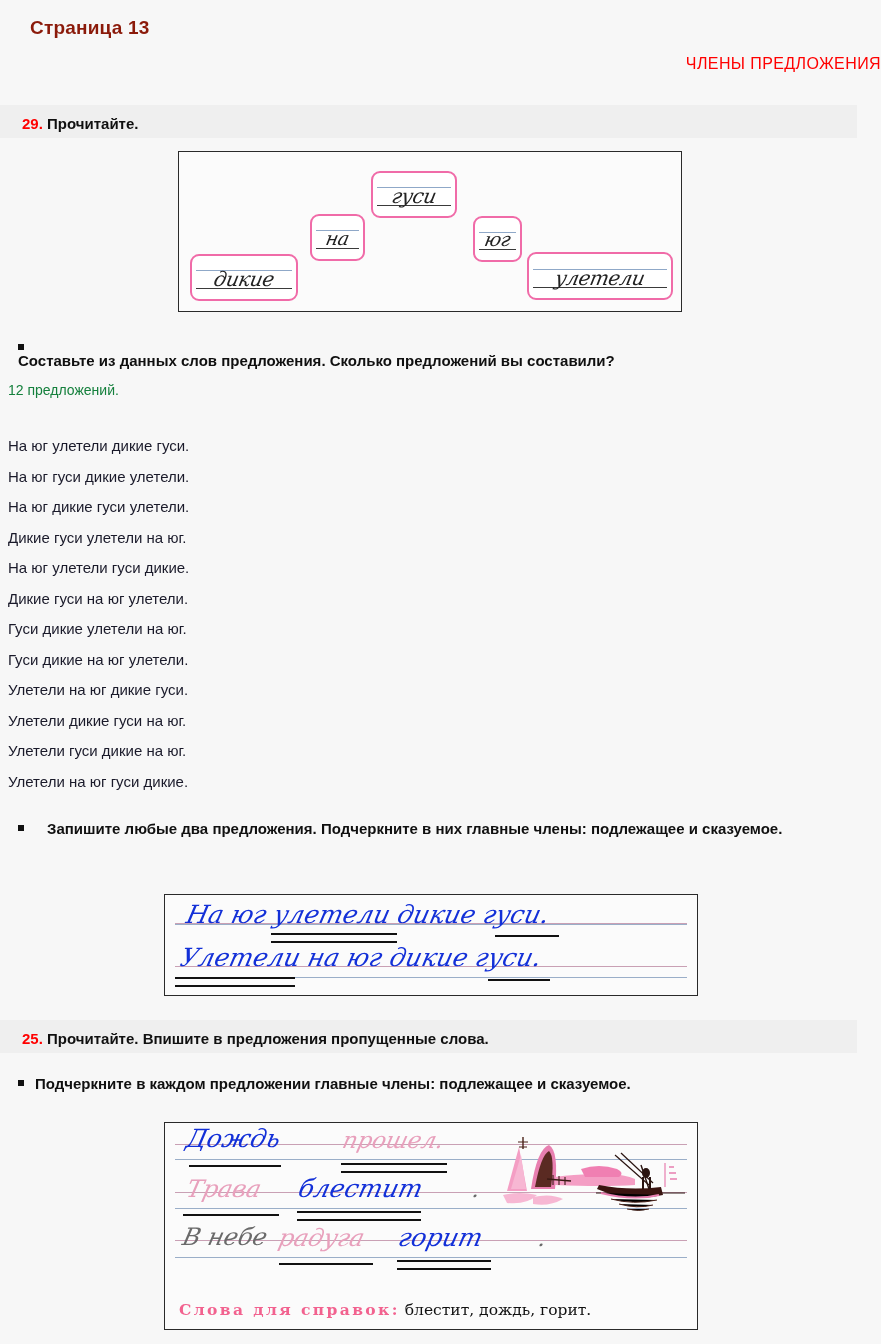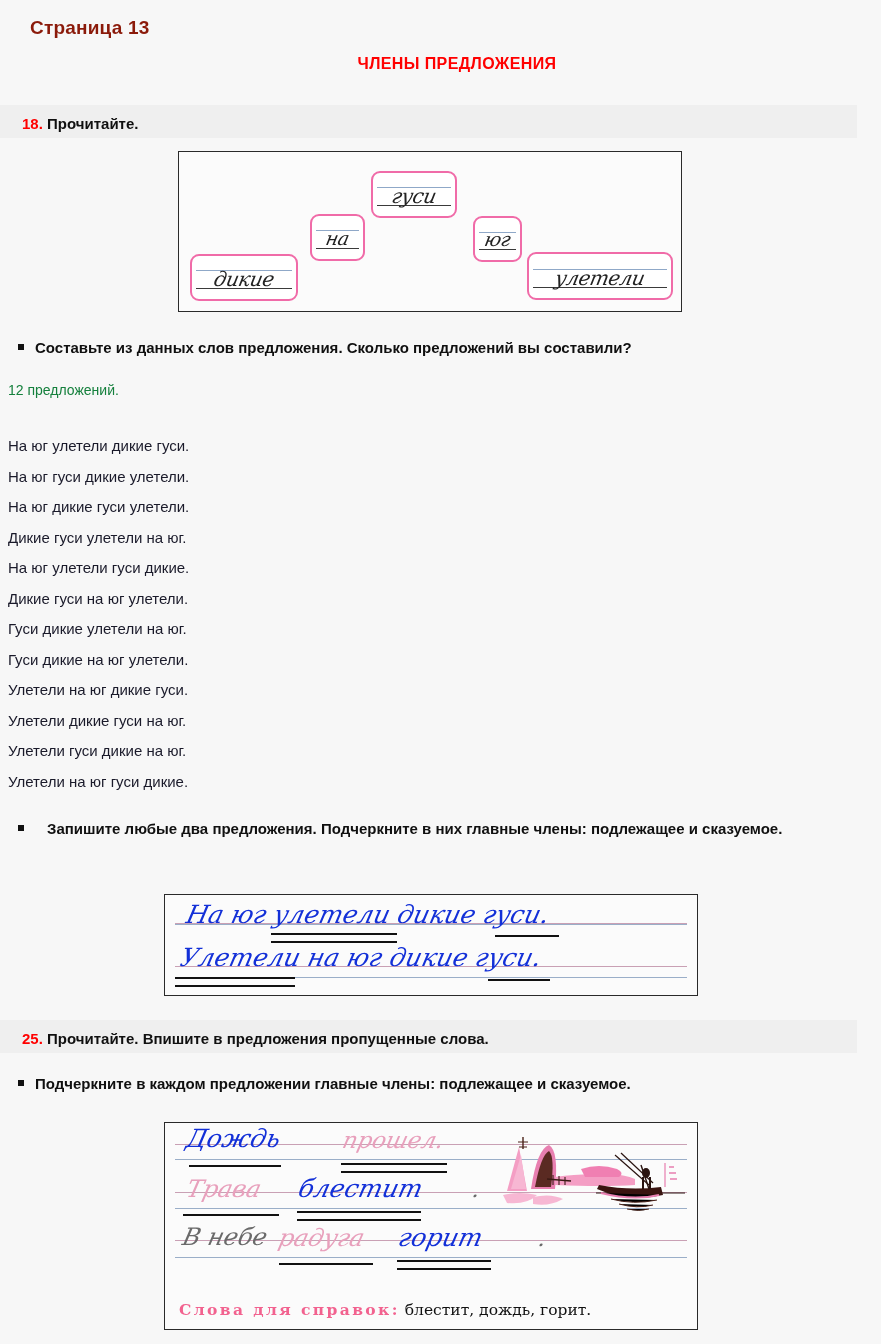--- a/index.html
+++ b/index.html
@@ -24,23 +24,23 @@
     font-weight: bold;
     color: #8b1a0a;
     letter-spacing: 0.2px;
   }
 
   .section-title {
     position: absolute;
     left: 0;
     right: 0;
     top: 55px;
-    text-align: center;
+    text-align: right;
     font-size: 16px;
-    font-weight: bold;
+    font-weight: normal;
     color: #ff0000;
     letter-spacing: 0.4px;
     margin-left: 33px;
   }
 
   .ex-band {
     position: absolute;
     left: 0;
     width: 857px;
     background: #efefef;
@@ -179,21 +179,21 @@
     position: absolute;
   }
 </style>
 </head>
 <body>
 
 <div class="page-title">Страница 13</div>
 <div class="section-title">ЧЛЕНЫ ПРЕДЛОЖЕНИЯ</div>
 
 <div class="ex-band" style="top:105px;height:33px;">
-  <span class="ex-num">18.</span>
+  <span class="ex-num">29.</span>
   <span>Прочитайте.</span>
 </div>
 
 <div class="fig-box" style="left:178px;top:151px;width:504px;height:161px;">
 
   <div class="word-card" style="left:192px;top:19px;width:86px;height:47px;">
     <div class="card-rule rule-top" style="top:14px;"></div>
     <div class="card-rule rule-bot" style="top:32px;"></div>
     <div class="card-word" style="top:11px;font-size:20px;">гуси</div>
   </div>
@@ -216,21 +216,21 @@
     <div class="card-word" style="top:11px;font-size:20px;">дикие</div>
   </div>
 
   <div class="word-card" style="left:348px;top:100px;width:146px;height:48px;">
     <div class="card-rule rule-top" style="top:15px;"></div>
     <div class="card-rule rule-bot" style="top:33px;"></div>
     <div class="card-word" style="top:12px;font-size:20px;">улетели</div>
   </div>
 </div>
 
-<div class="bullet-row" style="left:18px;top:337px;width:840px;">
+<div class="bullet-row" style="left:18px;top:337px;width:840px;flex-direction:column;">
   <span class="bullet-sq"></span>
   <span>Составьте из данных слов предложения. Сколько предложений вы составили?</span>
 </div>
 
 <div class="plain-text" style="left:8px;top:382px;">12 предложений.</div>
 
 <div class="sent-list">
   <div>На юг улетели дикие гуси.</div>
   <div>На юг гуси дикие улетели.</div>
   <div>На юг дикие гуси улетели.</div>

